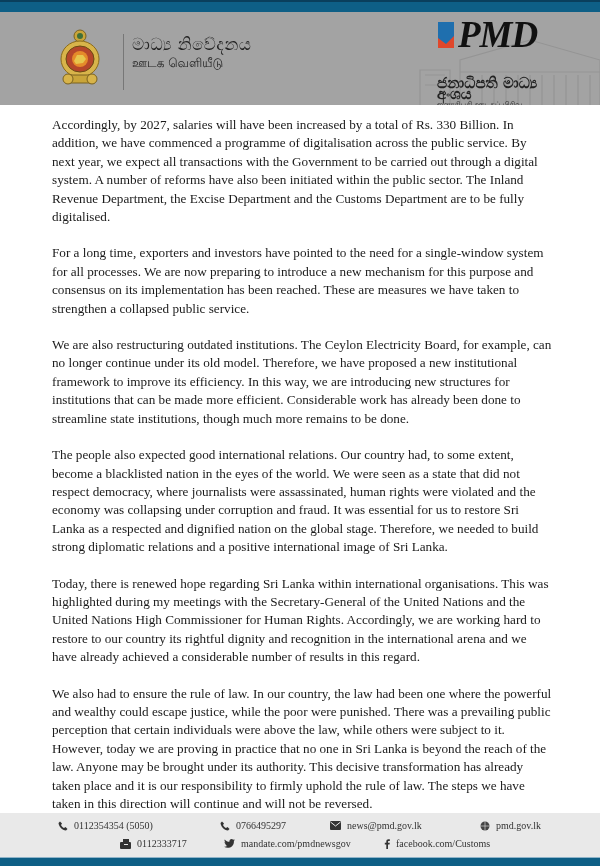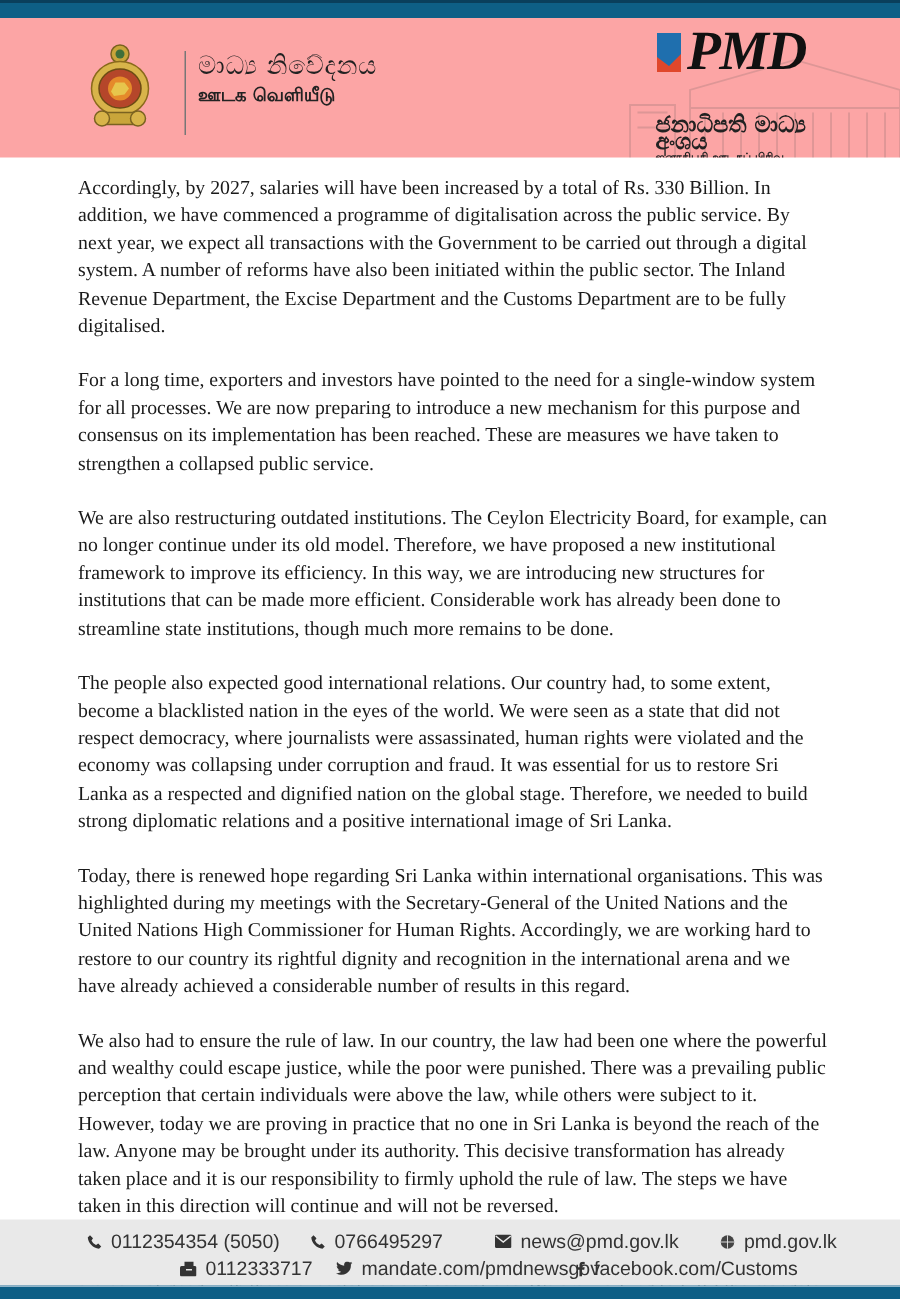--- a/index.html
+++ b/index.html
@@ -6,70 +6,70 @@
     html, body { width: 600px; height: 866px; background: #ffffff; overflow: hidden; }
     body { position: relative; font-family: "Liberation Serif", serif; }
 
     .top-bar {
       position: absolute; left: 0; top: 0; width: 600px; height: 12px;
       background: #0e5f86;
       border-top: 2px solid #0a3f5c;
     }
     .header {
       position: absolute; left: 0; top: 12px; width: 600px; height: 93px;
-      background: #fca5a5;
+      background: #a3a3a3;
       overflow: hidden;
     }
     .header .building {
       position: absolute; right: 0; top: 18px; width: 190px; height: 80px;
       opacity: 0.18;
     }
     .emblem {
       position: absolute; left: 57px; top: 16px; width: 46px; height: 60px;
     }
     .divider-v {
       position: absolute; left: 123px; top: 22px; width: 1px; height: 56px;
       background: #777;
     }
     .title-block {
       position: absolute; left: 132px; top: 22px; color: #222;
       font-family: "DejaVu Sans", sans-serif;
     }
     .title-si { font-size: 17px; line-height: 20px; letter-spacing: 0.5px; }
-    .title-ta { font-size: 12px; line-height: 18px; font-weight: bold; }
+    .title-ta { font-size: 12px; line-height: 18px; font-weight: normal; }
     .title-en { font-size: 15px; line-height: 18px; letter-spacing: 0.3px; font-family: "Liberation Sans", sans-serif; margin-top: 47px; }
 
     .pmd-logo { position: absolute; left: 438px; top: 8px; height: 36px; width: 120px; font-style: italic; }
     .pmd-mark {
       position: absolute; left: 0; top: 2px; width: 16px; height: 26px;
     }
     .pmd-text {
       position: absolute; left: 20px; top: -5px;
       font-family: "Liberation Serif", serif; font-weight: bold;
       font-size: 37px; line-height: 40px; color: #111; letter-spacing: -1px;
     }
     .pmd-sub {
       position: absolute; left: 437px; top: 66px; width: 110px;
       color: #222; font-family: "DejaVu Sans", sans-serif;
     }
     .pmd-sub .l1 { font-size: 15px; line-height: 11px; font-weight: bold; }
-    .pmd-sub .l2 { font-size: 7.5px; line-height: 9px; font-weight: bold; }
+    .pmd-sub .l2 { font-size: 7.5px; line-height: 9px; font-weight: normal; }
     .pmd-sub .l3 { font-size: 6.5px; line-height: 9px; font-family: "Liberation Sans", sans-serif; font-weight: bold; letter-spacing: 0.1px; }
 
     .content {
       position: absolute; left: 52px; top: 116px; width: 500px;
       font-family: "Liberation Serif", serif; font-size: 13.2px; line-height: 18.4px;
       color: #1a1a1a;
     }
     .content p { margin-bottom: 18px; }
 
     .footer {
       position: absolute; left: 0; top: 813px; width: 600px; height: 44px;
       background: #e9e9e9;
-      font-family: Liberation Sans, sans-serif; font-size: 13px; color: #333;
+      font-family: Liberation Serif, serif; font-size: 10px; color: #333;
     }
     .footer-item { position: absolute; display: flex; align-items: center; gap: 6px; white-space: nowrap; }
     .footer-item svg { flex: none; }
     .bottom-bar {
       position: absolute; left: 0; top: 857px; width: 600px; height: 9px;
       background: #0e5f86;
       border-top: 1px solid #8fb4c9;
     }
   </style>
 </head>
@@ -133,21 +133,21 @@
   <p>When the people cast their votes, they did so with great expectations. We, as a government, are now aligned with those expectations and aspirations. We are working to fulfil the mandate of the people without bowing to anyone’s influence.</p>
 </div>
 
 <div class="footer">
   <div class="footer-item" style="left:58px; top:7px;">
     <svg width="10" height="10" viewBox="0 0 10 10">
         <path d="M2 0.5 L4 2.5 L3 4 C3.8 5.5 4.5 6.2 6 7 L7.5 6 L9.5 8 L8 9.5 C4 9 1 6 0.5 2 Z" fill="#333"></path>
       </svg>
     <span>0112354354 (5050)</span>
   </div>
-  <div class="footer-item" style="left:207px; top:7px;">
+  <div class="footer-item" style="left:220px; top:7px;">
     <svg width="10" height="10" viewBox="0 0 10 10">
         <path d="M2 0.5 L4 2.5 L3 4 C3.8 5.5 4.5 6.2 6 7 L7.5 6 L9.5 8 L8 9.5 C4 9 1 6 0.5 2 Z" fill="#333"></path>
       </svg>
     <span>0766495297</span>
   </div>
   <div class="footer-item" style="left:330px; top:7px;">
     <svg width="11" height="9" viewBox="0 0 11 9">
         <rect x="0" y="0" width="11" height="9" rx="1" fill="#333"></rect>
         <path d="M0.5 1 L5.5 5 L10.5 1" stroke="#e9e9e9" stroke-width="1" fill="none"></path>
       </svg>

